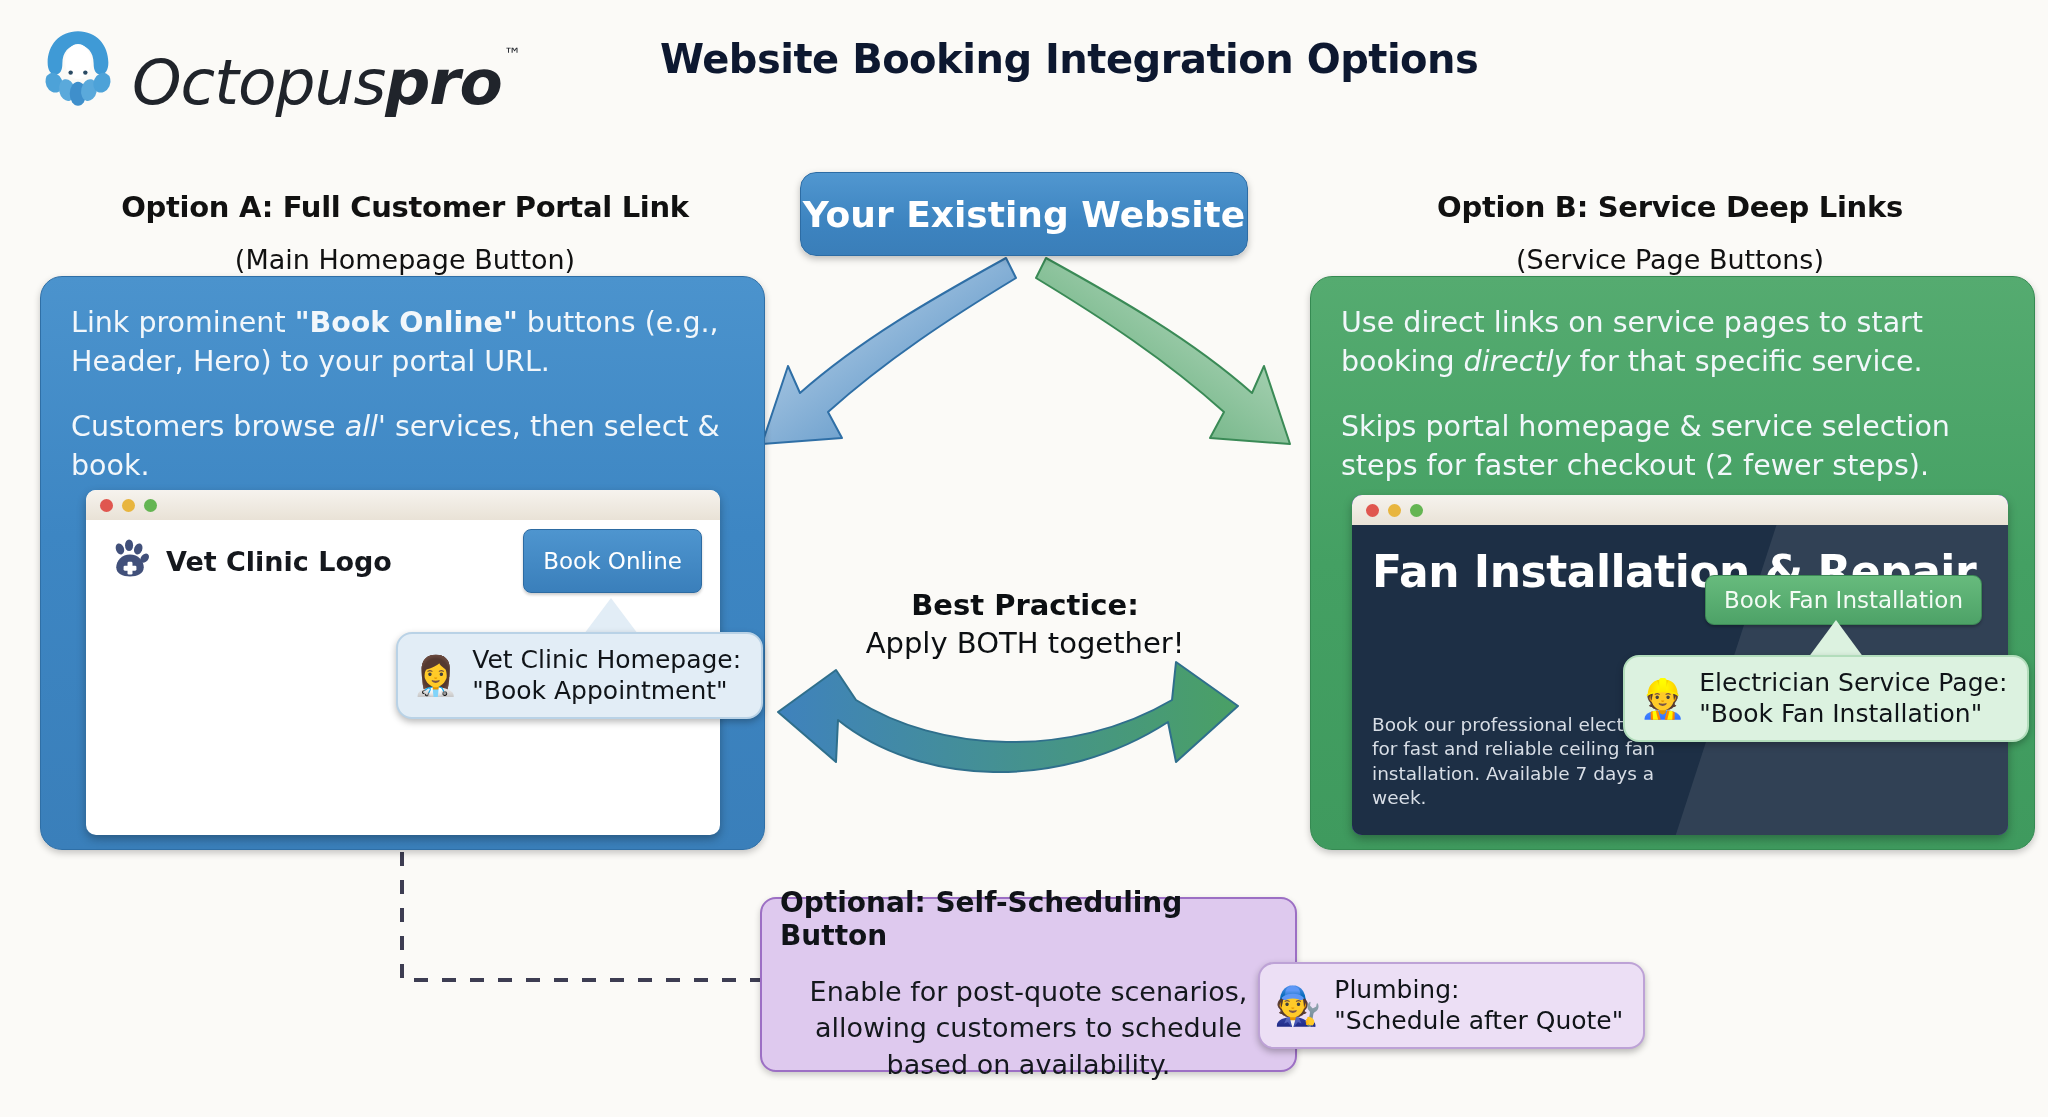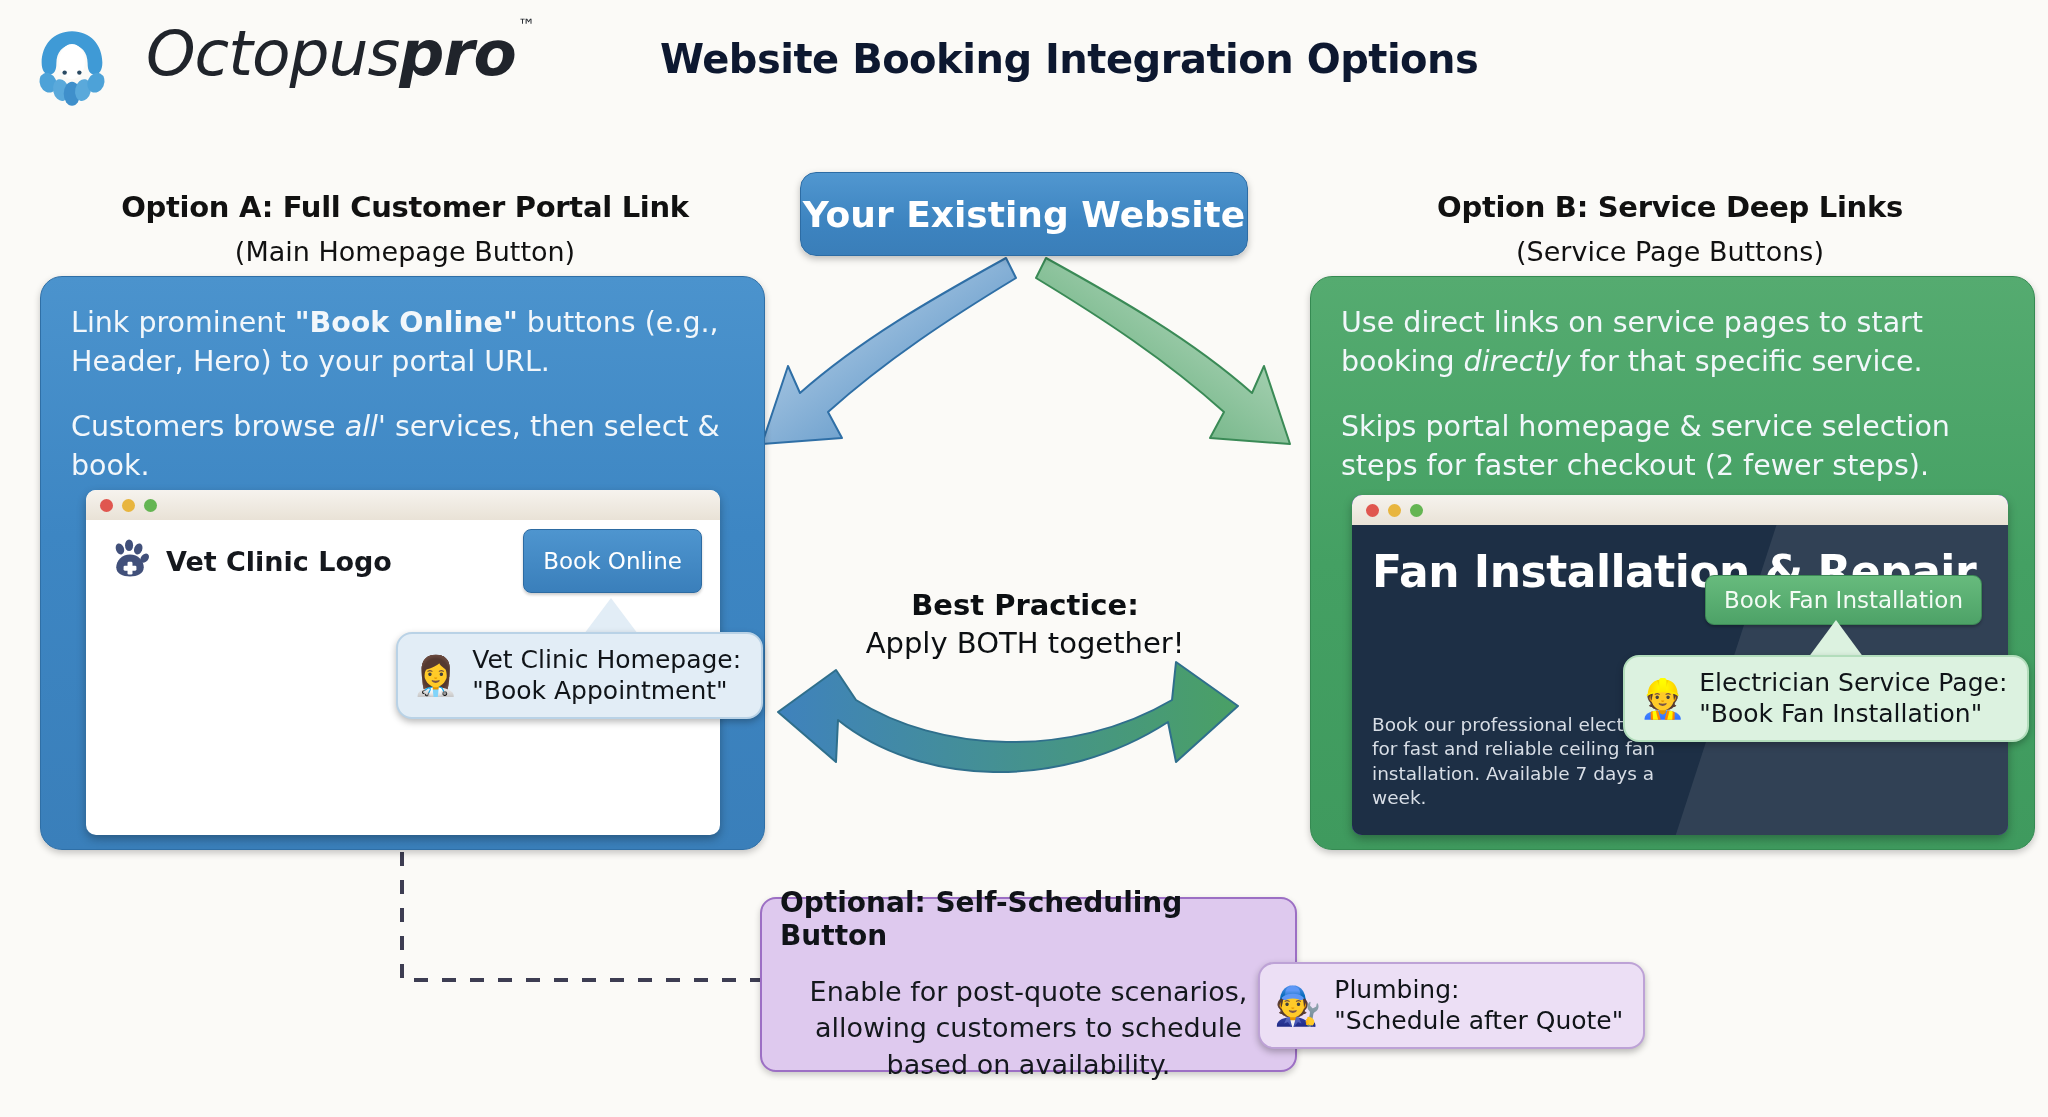--- a/index.html
+++ b/index.html
@@ -7,40 +7,40 @@
   body {
     background: #fbfaf7;
     font-family: "Liberation Sans", sans-serif;
     position: relative;
     overflow: hidden;
     -webkit-font-smoothing: antialiased;
   }
   .stage { position: absolute; inset: 0; }
 
   
-  .logo-wrap { position: absolute; left: 26px; top: 22px; display: flex; align-items: flex-start; gap: 28px; }
+  .logo-wrap { position: absolute; left: 32px; top: 22px; display: flex; align-items: flex-end; gap: 8px; }
   .logo-mark { width: 92px; height: 92px; flex: none; }
   .logo-text {
     font-size: 63px; font-style: italic; color: #20242b;
     font-family: "DejaVu Sans", sans-serif; letter-spacing: -1px;
     line-height: 1; position: relative; white-space: nowrap;
   }
   .logo-text b { font-weight: 700; font-style: italic; }
   .logo-tm { font-size: 17px; font-style: normal; vertical-align: super; position: relative; top: -22px; left: 2px;}
   .page-title {
     position: absolute; left: 660px; top: 36px; width: 1300px;
     font-size: 40px; font-weight: 700; color: #0d1830;
     font-family: "DejaVu Sans", sans-serif; letter-spacing: -0.5px;
     text-align: left;
   }
 
   
   .col-head { position: absolute; text-align: center; color: #111; }
   .col-head .h1 { font-size: 29px; font-weight: 700; font-family: "DejaVu Sans", sans-serif; letter-spacing: -0.3px; }
-  .col-head .h2 { font-size: 27px; font-weight: 400; margin-top: 12px; font-family: "DejaVu Sans", sans-serif; }
+  .col-head .h2 { font-size: 27px; font-weight: 400; margin-top: 20px; font-family: "DejaVu Sans", sans-serif; }
   #headA { left: 40px; top: 190px; width: 730px; }
   #headB { left: 1305px; top: 190px; width: 730px; }
 
   
   .panel {
     position: absolute; border-radius: 22px; padding: 26px 30px 0 30px;
     box-shadow: 0 3px 7px rgba(0,0,0,.22);
   }
   #panelA { left: 40px; top: 276px; width: 725px; height: 574px;
     background: linear-gradient(180deg,#4b93cd 0%,#3d86c3 45%,#3a7fba 100%);

